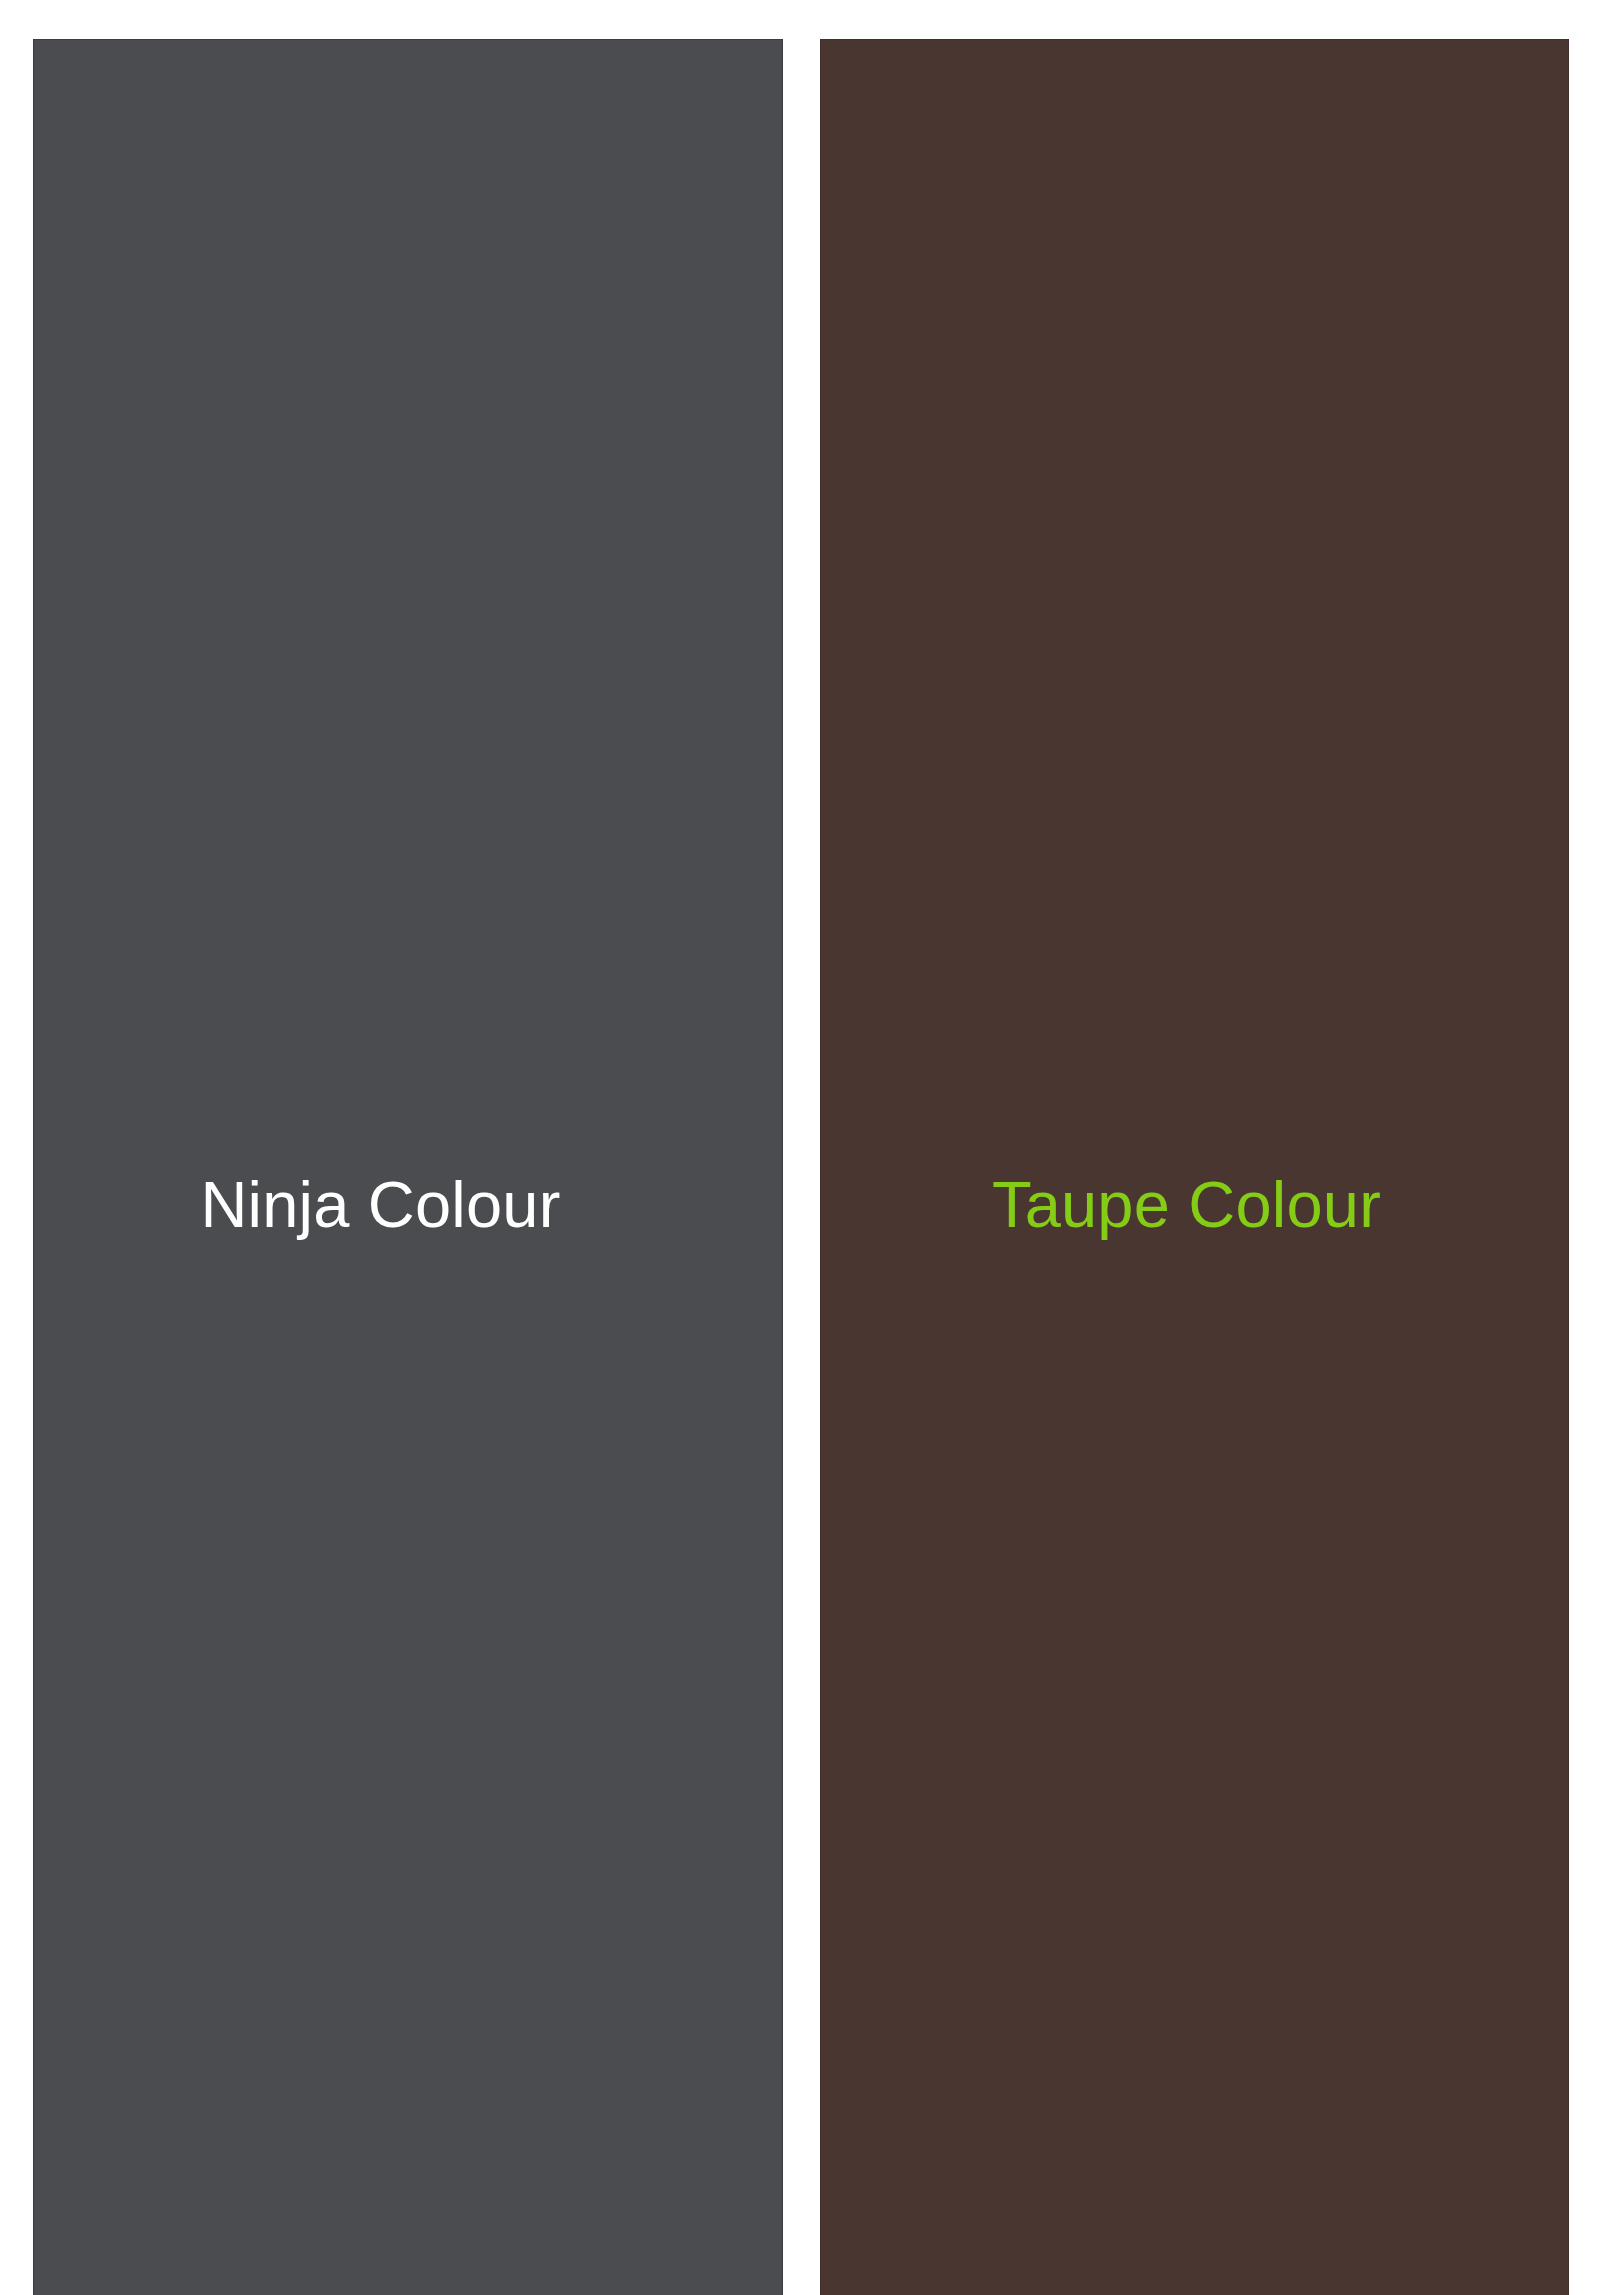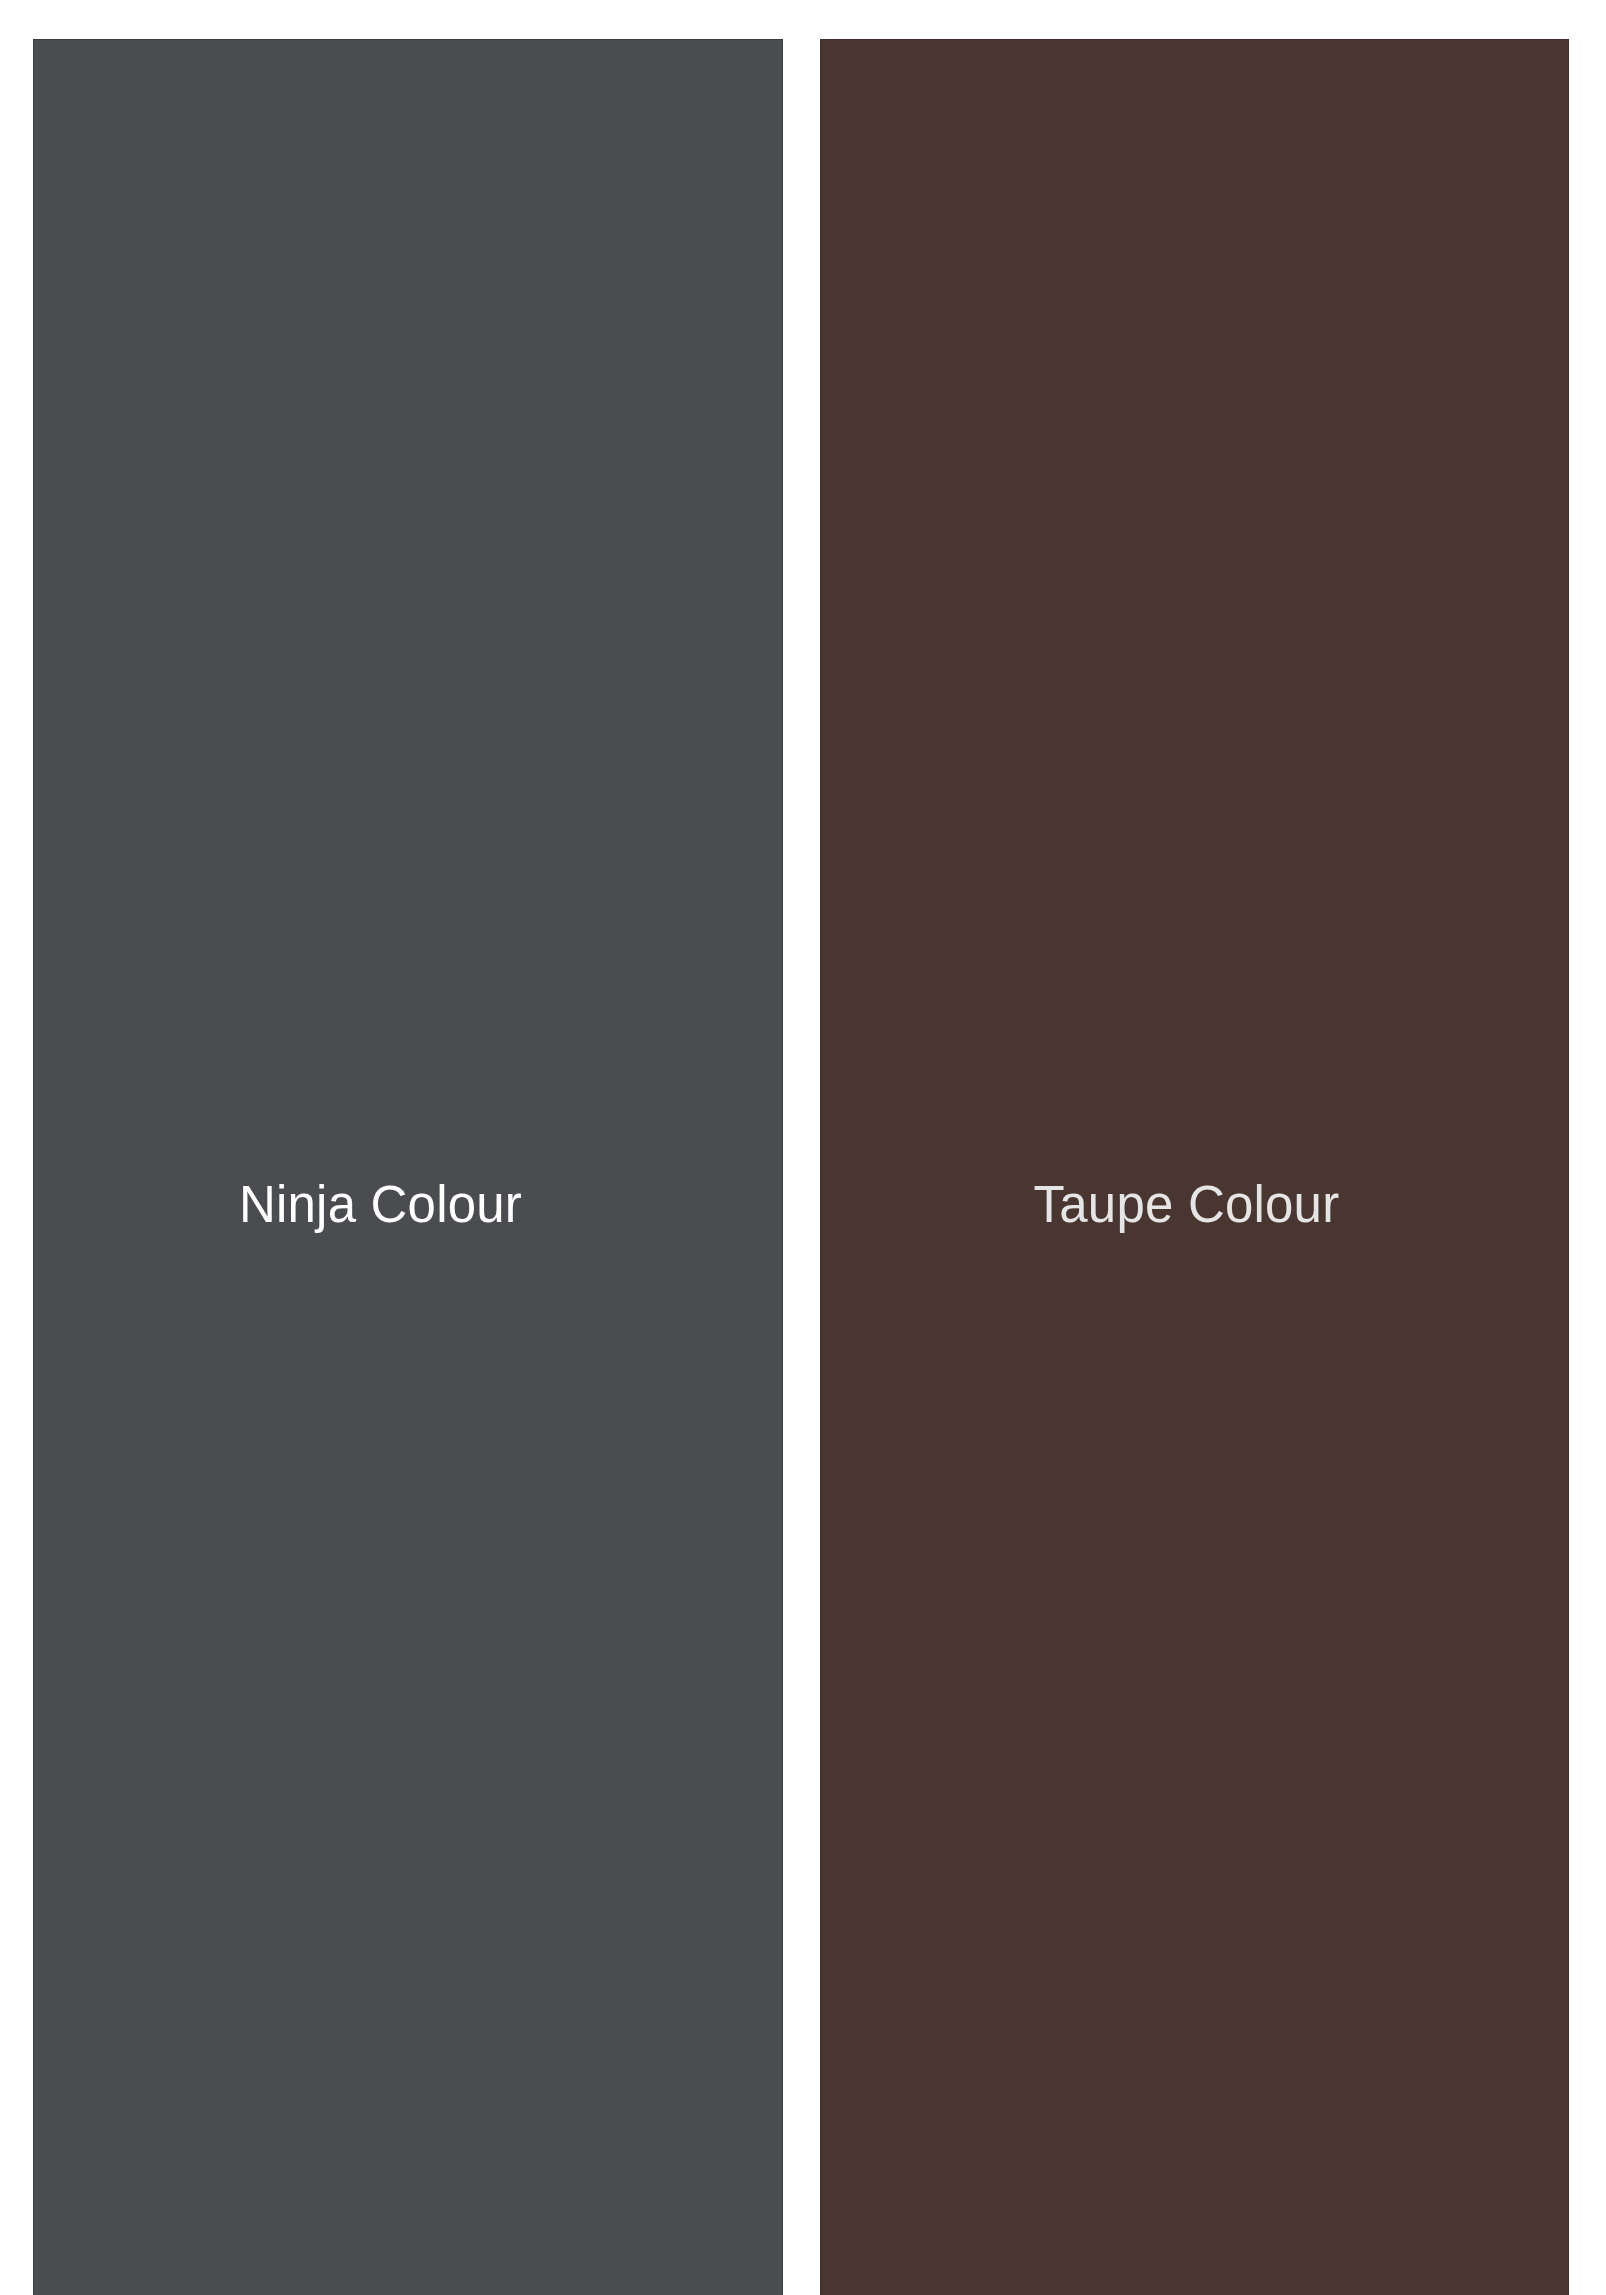--- a/index.html
+++ b/index.html
@@ -50,21 +50,21 @@
     background-color: #4a3630;
     border: 0.9px solid #432f2a;
   }
 
   
   .swatch-caption {
     position: relative;
     left: -27.5px;
     text-align: center;
     color: #ffffff;
-    font-size: 51px;
+    font-size: 65px;
     line-height: 91px;
     font-weight: 400;
     letter-spacing: 0.2px;
     white-space: nowrap;
     user-select: none;
   }
 
   .swatch-caption .caption-line {
     display: block;
   }
@@ -74,19 +74,19 @@
 
 <div id="swatch-board" style="background: rgb(255, 255, 255);">
 
   <div class="swatch-panel" id="swatch-panel-left" style="background-color: rgb(74, 76, 80); border-color: rgb(59, 61, 65);">
     <div class="swatch-caption" style="color: rgb(255, 255, 255);">
       <span class="caption-line">Ninja Colour</span>
     </div>
   </div>
 
   <div class="swatch-panel" id="swatch-panel-right" style="background-color: rgb(74, 54, 48); border-color: rgb(67, 47, 42);">
-    <div class="swatch-caption" style="color: #e5e5e5; margin-left: 39px;">
+    <div class="swatch-caption" style="color: #84cc16; margin-left: 39px;">
       <span class="caption-line">Taupe Colour</span>
     </div>
   </div>
 
 </div>
 
 
 </body></html>

